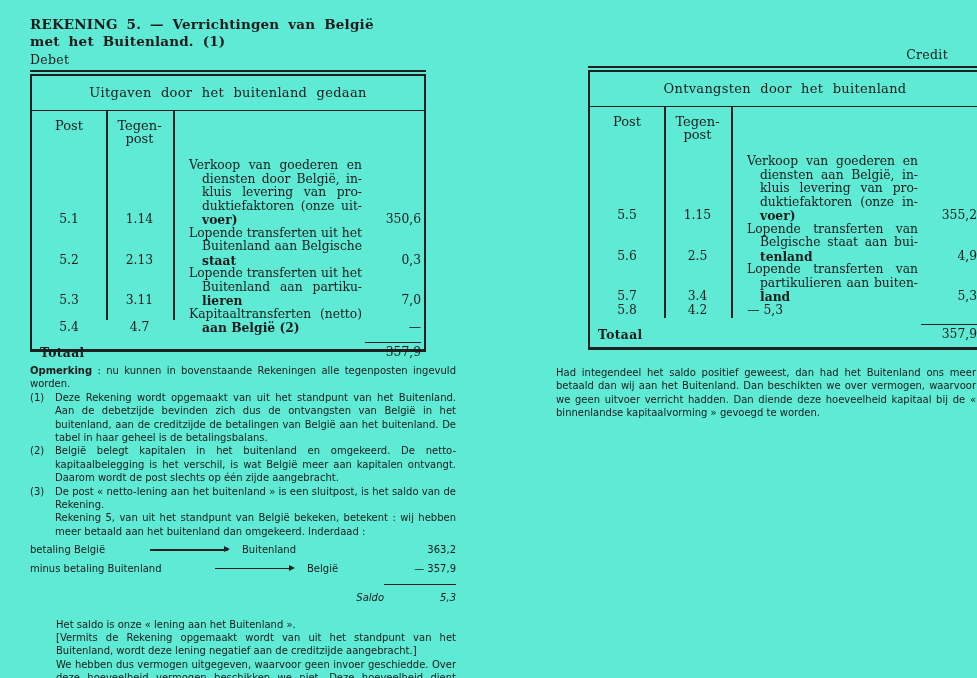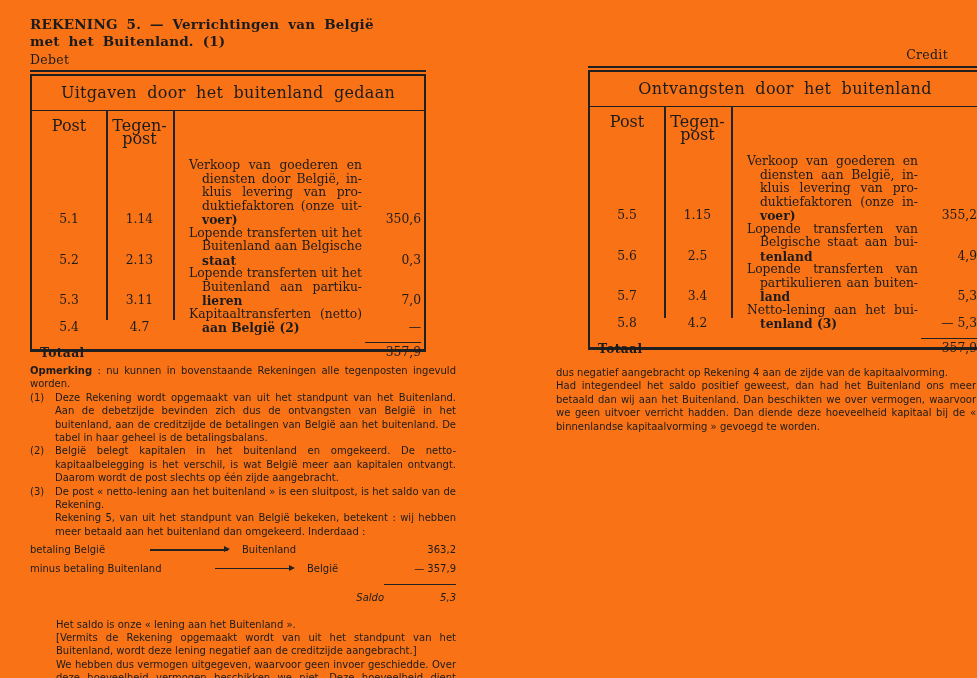--- a/index.html
+++ b/index.html
@@ -1,19 +1,19 @@
 <!DOCTYPE html>
 <html><head>
 <meta charset="utf-8">
 <style>
   html,body{margin:0;padding:0;background:#e8e8e4;}
   .page{
     position:relative;
     width:977px;height:678px;
-    background:#f97316;
+    background:#5eead4;
     color:#1b1b1b;
     font-family:"DejaVu Serif","Liberation Serif",serif;
     overflow:hidden;
   }
   
   .doc-heading{
     position:absolute;left:30px;top:16px;
     font-weight:bold;font-size:13.5px;line-height:17px;
     word-spacing:4px;letter-spacing:.2px;
   }
@@ -32,34 +32,34 @@
   .acct-table::before{ 
     content:"";position:absolute;left:-2px;right:-2px;top:-6px;
     border-top:2px solid #202020;
   }
   .tbl-debet{left:30px;top:74px;width:396px;height:278px;}
   .tbl-credit{left:556px;top:70px;width:394px;height:280px;margin-left:32px;}
   .tbl-title{
     flex:none;height:34px;
     border-bottom:1.5px solid #202020;
     display:flex;align-items:center;justify-content:center;
-    font-size:16px;word-spacing:5px;letter-spacing:.3px;
+    font-size:13px;word-spacing:5px;letter-spacing:.3px;
   }
   .tbl-body{flex:1 1 auto;position:relative;padding-top:9px;}
   .vline{position:absolute;top:0;width:1.5px;background:#222;}
   .vline-1{left:74px;}
   .vline-2{left:141px;}
   .tbl-debet .vline{height:209px;}
   .tbl-credit .vline{height:211px;}
   .colhead-row{display:flex;margin-bottom:14px;}
   .c-post{flex:none;width:74px;text-align:center;}
   .c-tp{flex:none;width:67px;text-align:center;}
   .c-desc{flex:1 1 auto;padding-left:16px;padding-right:7px;}
   .c-amt{flex:none;width:52px;text-align:right;padding-right:3px;}
-  .colhead{font-size:16px;line-height:12.5px;}
+  .colhead{font-size:13px;line-height:12.5px;}
   .entry-row{display:flex;align-items:flex-end;}
   .desc-ln{text-align:justify;text-align-last:justify;}
   .desc-ln.cont{padding-left:13px;}
   .desc-ln.last{text-align-last:left;font-weight:bold;}
   .amt-rule{
     height:0;border-top:1.5px solid #222;
     width:56px;margin:7px 3px 0 auto;
   }
   .total-row{
     flex:none;display:flex;align-items:center;
@@ -232,24 +232,20 @@
           <div class="desc-ln">Lopende transferten van</div>
           <div class="desc-ln cont">partikulieren aan buiten-</div>
           <div class="desc-ln cont last">land</div>
         </div>
         <div class="c-amt">5,3</div>
       </div>
 
       <div class="entry-row">
         <div class="c-post">5.8</div>
         <div class="c-tp">4.2</div>
-        <div class="c-desc">
-          <div class="desc-ln">Netto-lening aan het bui-</div>
-          <div class="desc-ln cont last">tenland (3)</div>
-        </div>
         <div class="c-amt">— 5,3</div>
       </div>
 
       <div class="amt-rule"></div>
     </div>
     <div class="total-row">
       <span class="total-label">Totaal</span>
       <span class="total-amt">357,9</span>
     </div>
   </div>
@@ -293,17 +289,16 @@
     </div>
 
     <div class="closing">
       <p>Het saldo is onze « lening aan het Buitenland ».</p>
       <p>[Vermits de Rekening opgemaakt wordt van uit het standpunt van het Buitenland, wordt deze lening negatief aan de creditzijde aangebracht.]</p>
       <p>We hebben dus vermogen uitgegeven, waarvoor geen invoer geschiedde. Over deze hoeveelheid vermogen beschikken we niet. Deze hoeveelheid dient afgetrokken te worden van de « binnenlandse kapitaalvorming », wordt</p>
     </div>
   </div>
 
   <div class="notes notes-right">
-    <p>dus negatief aangebracht op Rekening 4 aan de zijde van de kapitaalvorming.</p>
     <p>Had integendeel het saldo positief geweest, dan had het Buitenland ons meer betaald dan wij aan het Buitenland. Dan beschikten we over vermogen, waarvoor we geen uitvoer verricht hadden. Dan diende deze hoeveelheid kapitaal bij de « binnenlandse kapitaalvorming » gevoegd te worden.</p>
   </div>
 
 </div>
 
 </body></html>

